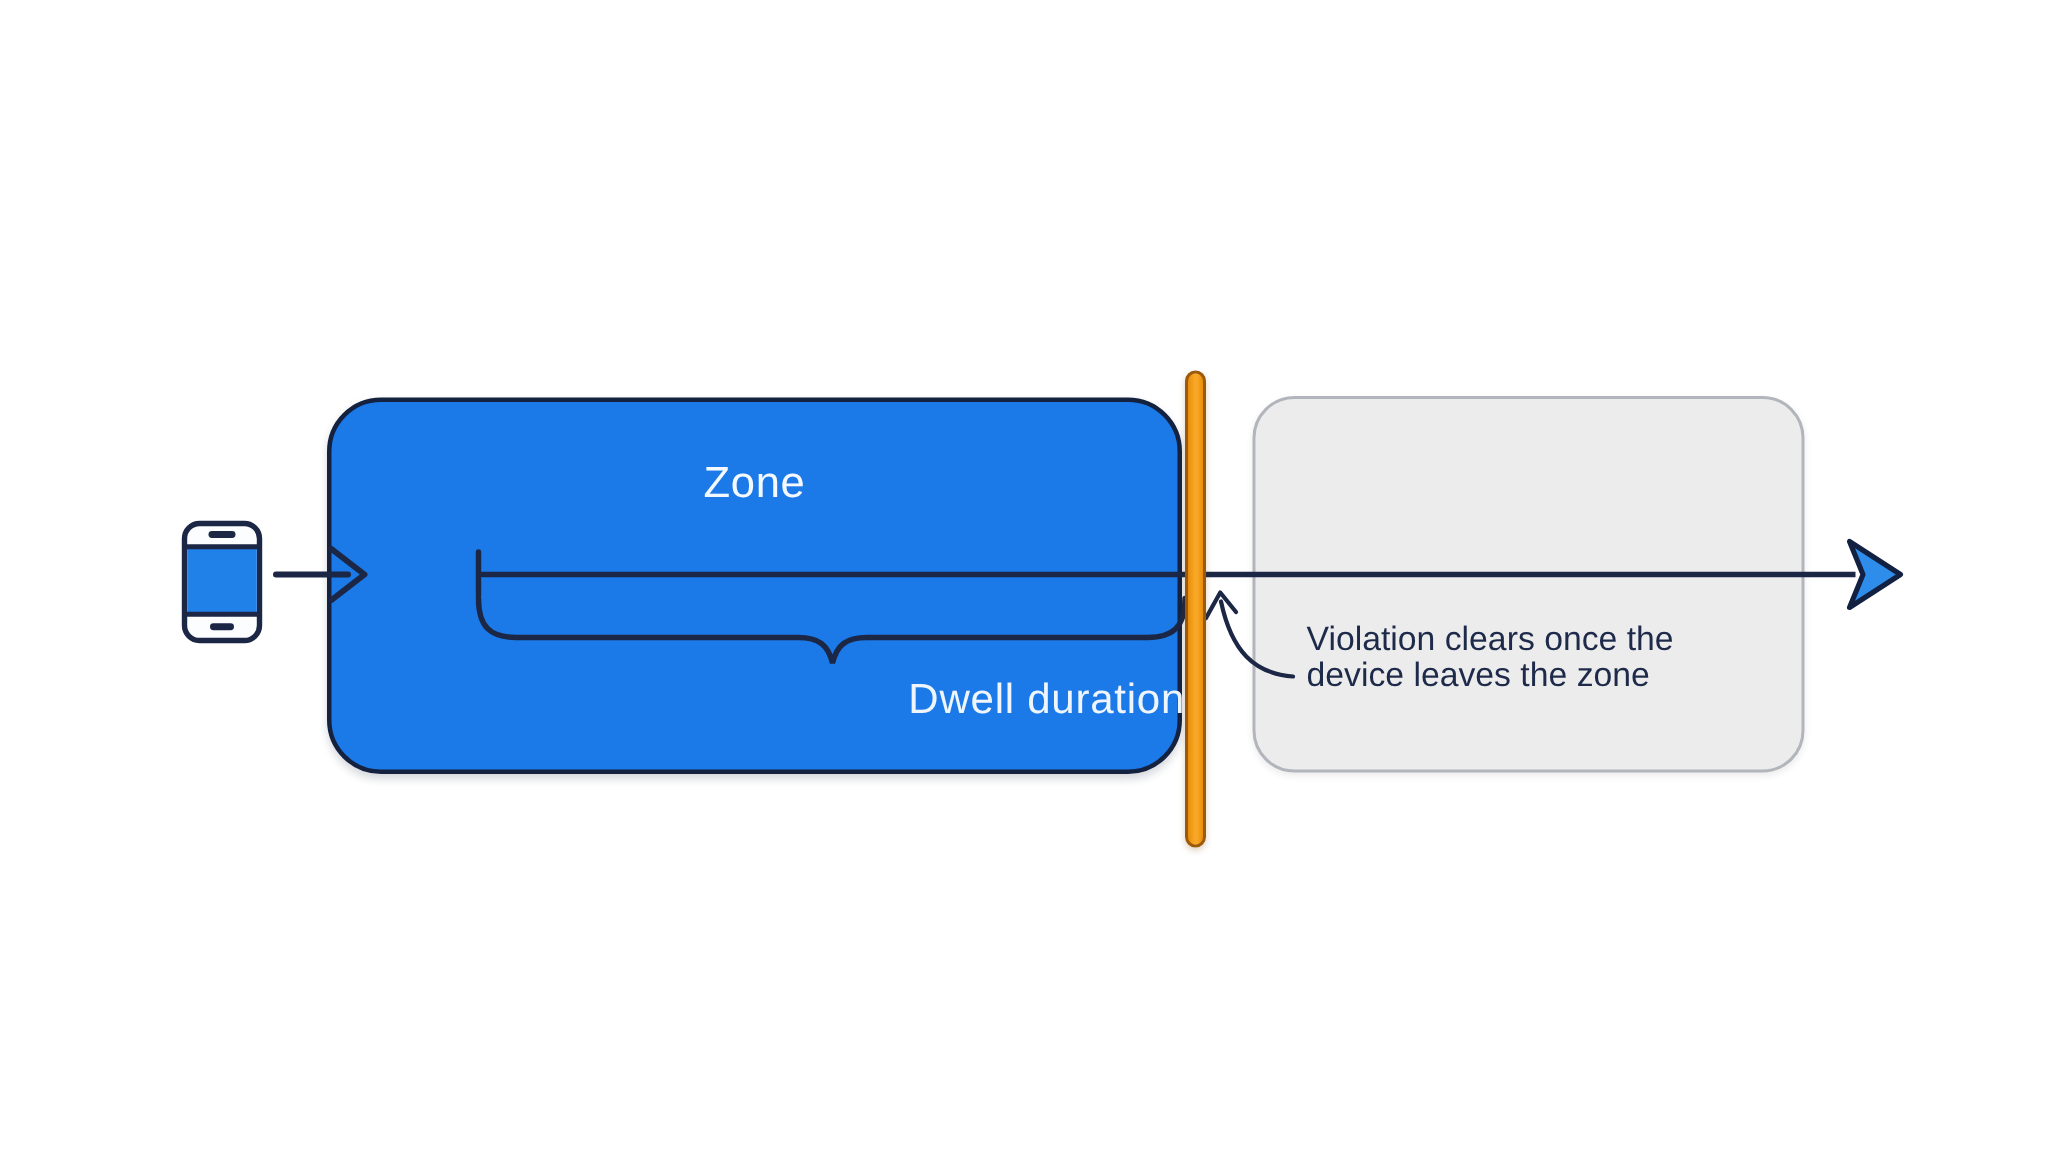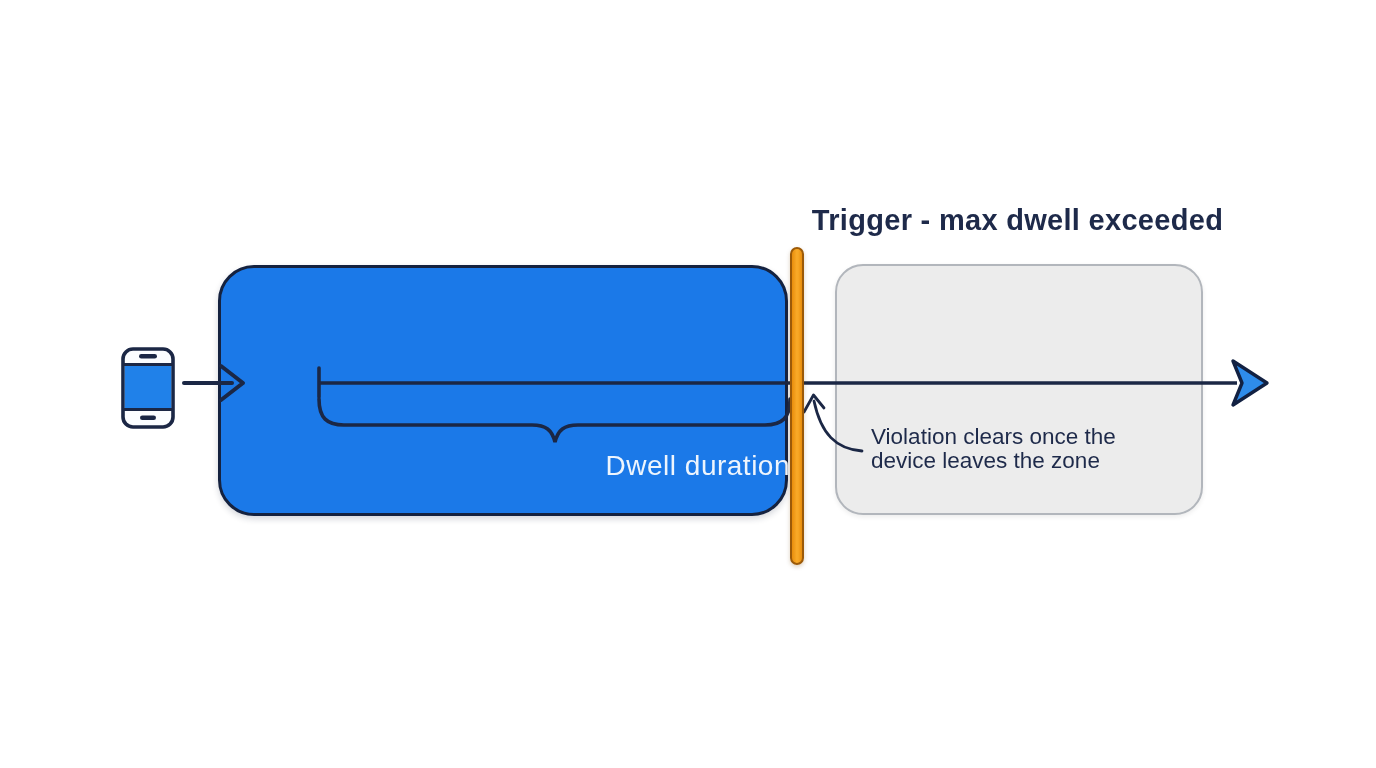--- a/index.html
+++ b/index.html
@@ -84,21 +84,21 @@
     font-size: 28px;
     font-weight: 500;
     letter-spacing: 0.5px;
     color: #eef5fd;
     z-index: 3;
   }
 
   .violation-note {
     position: absolute;
     left: 871px;
-    top: 425px;
+    top: 414px;
     font-size: 22.5px;
     line-height: 24px;
     font-weight: 500;
     color: #1e2a4a;
     white-space: pre-line;
     z-index: 6;
   }
 
   .phone-icon {
     position: absolute;
@@ -117,28 +117,28 @@
     height: 768px;
     z-index: 4;
     pointer-events: none;
   }
 </style>
 </head>
 <body>
 
 <div class="canvas">
 
-  <div class="diagram-title">Trigger - max dwell exceeded</div>
 
   <div class="zone-box"></div>
 
   <div class="after-zone-box"></div>
 
   <div class="trigger-bar"></div>
 
+  <div class="zone-label">Zone</div>
 
   <div class="dwell-label">Dwell duration</div>
 
   <div class="violation-note">Violation clears once the
 device leaves the zone</div>
 
   <div class="phone-icon">
     <svg width="56" height="84" viewBox="0 0 56 84">
       <rect x="3" y="3" width="50" height="78" rx="10" fill="#fbfdff" stroke="#1b2745" stroke-width="3.6"></rect>
       <rect x="4.8" y="18.5" width="46.4" height="45" fill="#2081e9"></rect>

